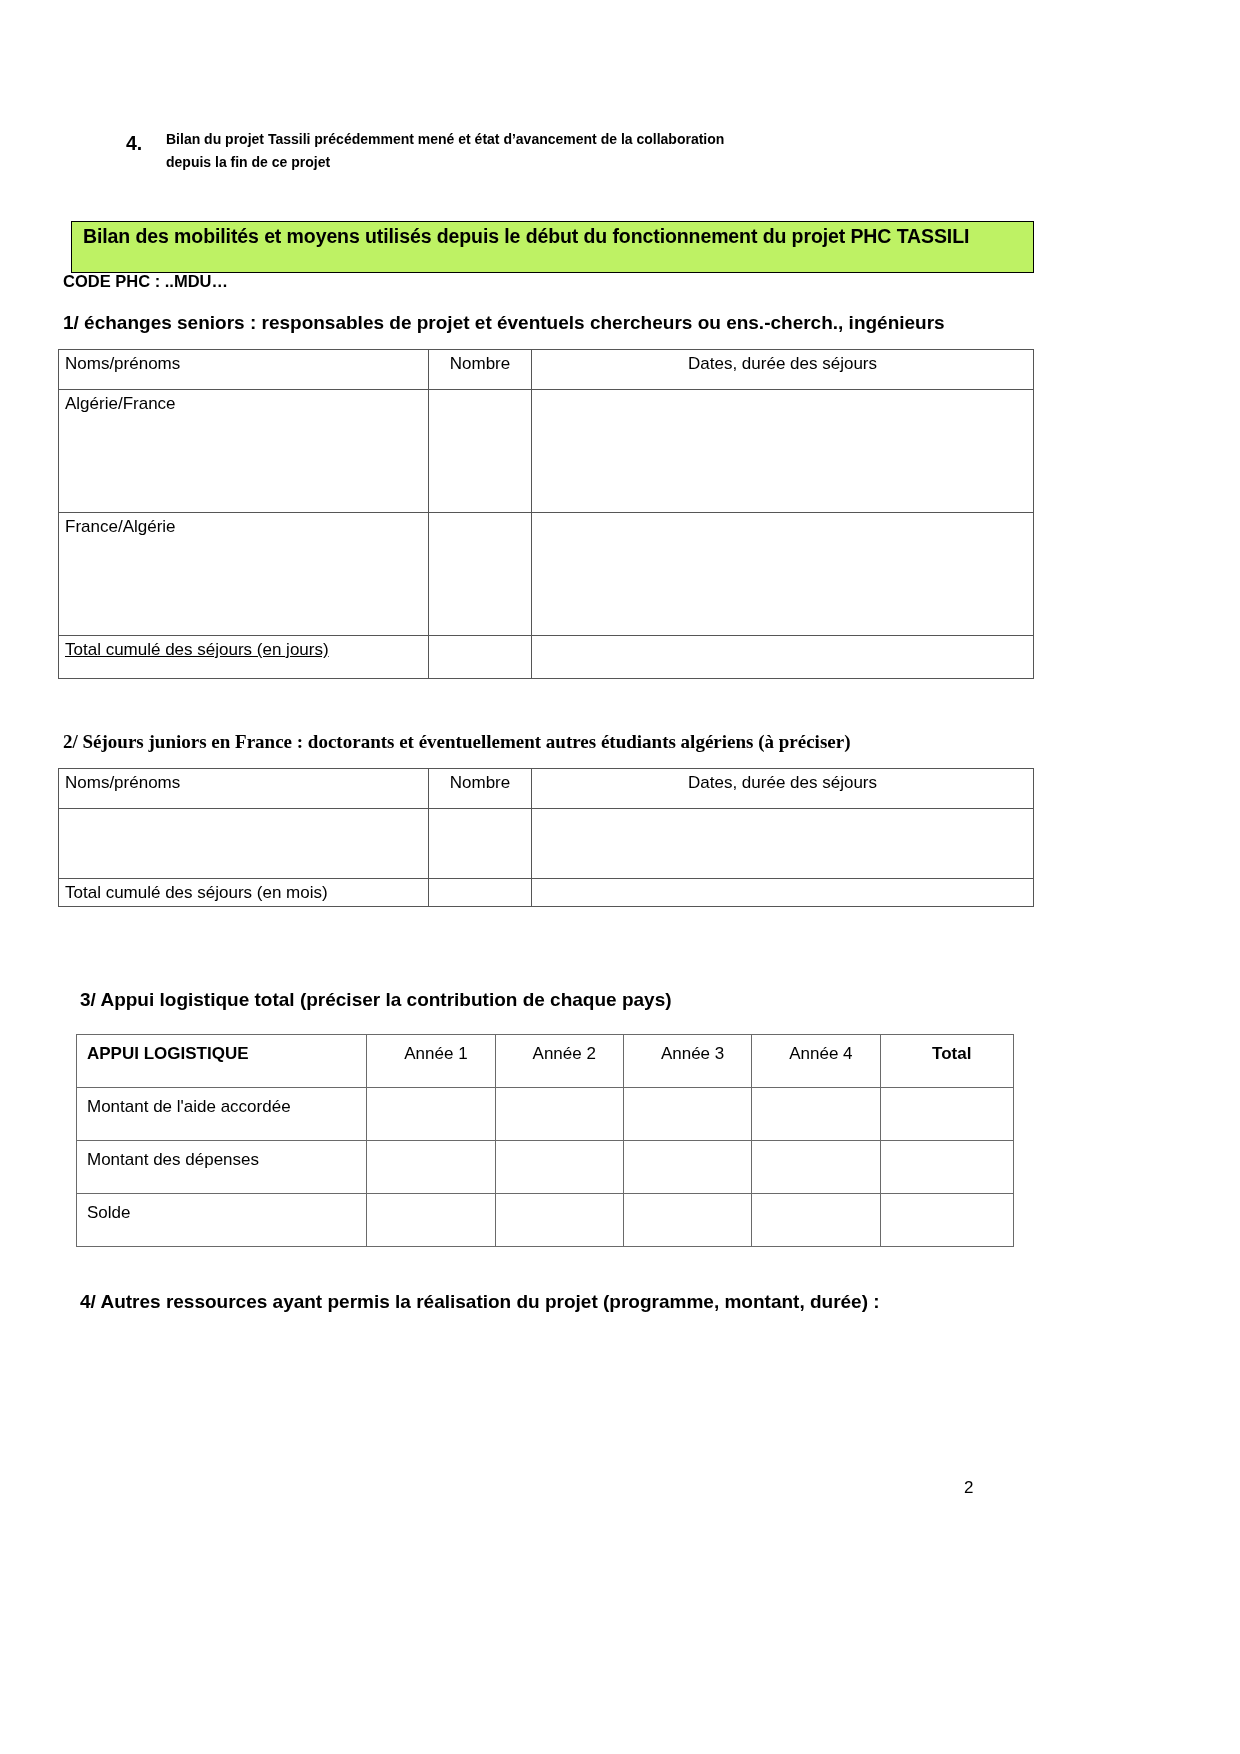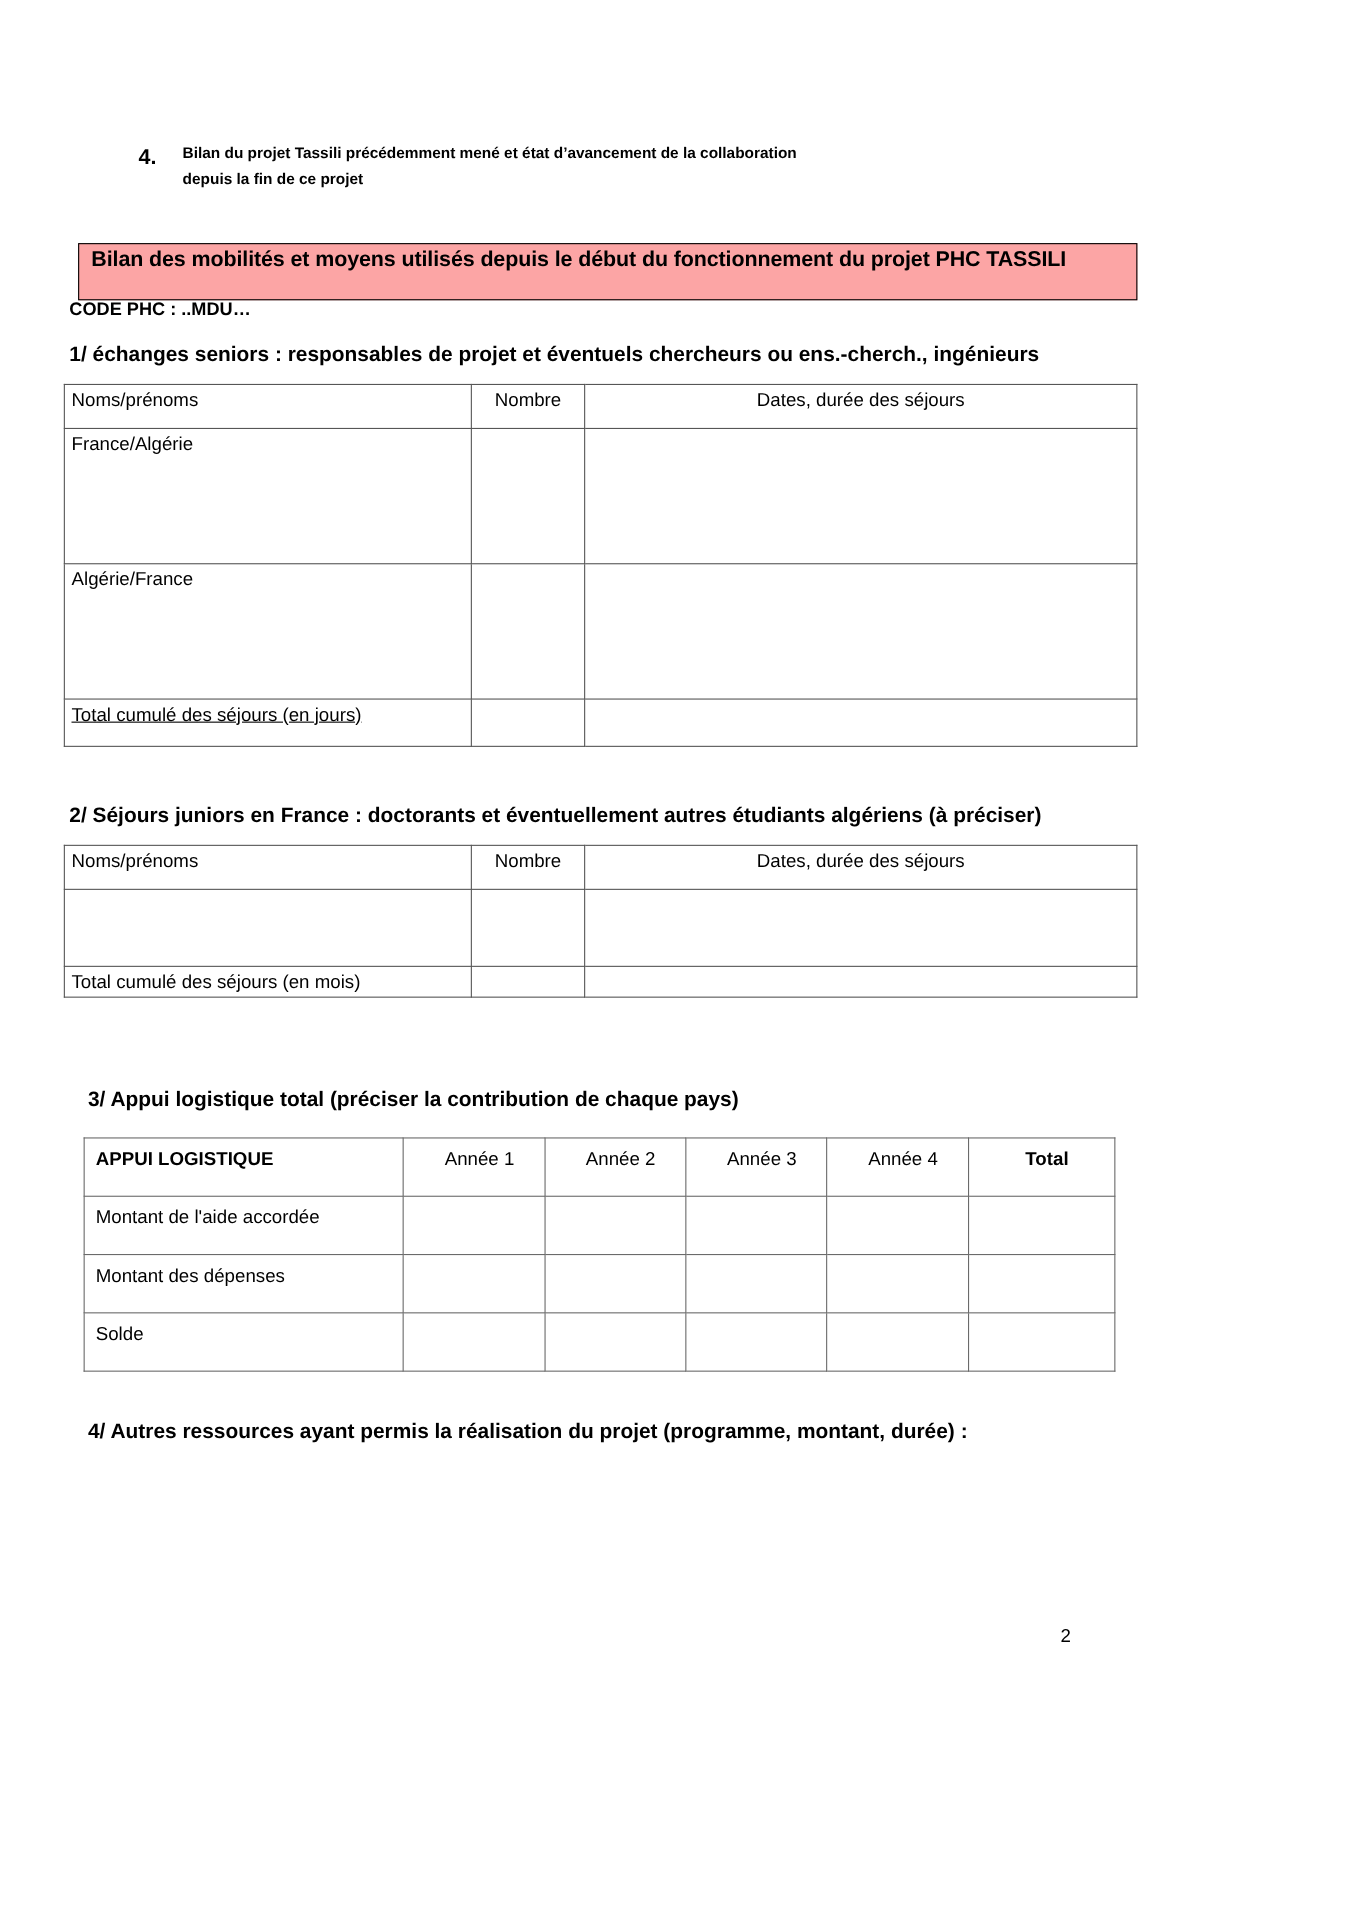--- a/index.html
+++ b/index.html
@@ -57,21 +57,21 @@
     display: block;
   }
 
   
   .titlebar {
     position: absolute;
     left: 71px;
     top: 221px;
     width: 963px;
     height: 52px;
-    background: #fca5a5;
+    background: #bef264;
     border: 1.6px solid #000000;
     box-sizing: border-box;
   }
   .titlebar-text {
     position: absolute;
     left: 11px;
     top: 3px;
     font-size: 19.5px;
     font-weight: bold;
     white-space: nowrap;
@@ -88,21 +88,21 @@
   }
 
   
   .sec-label {
     position: absolute;
     font-size: 19px;
     font-weight: bold;
     white-space: nowrap;
   }
   #sec1-label { left: 63px; top: 312px; }
-  #sec2-label { left: 63px; top: 731px; }
+  #sec2-label { left: 63px; top: 731px; font-family: Liberation Serif, serif; }
   #sec3-label { left: 80px; top: 989px; }
   #sec4-label { left: 80px; top: 1291px; }
 
   
   table.doc {
     position: absolute;
     border-collapse: collapse;
     table-layout: fixed;
     font-size: 17px;
     font-weight: normal;
@@ -198,26 +198,26 @@
     <div class="sec-label" id="sec1-label">1/ échanges seniors : responsables de projet et éventuels chercheurs ou ens.-cherch., ingénieurs</div>
 
     <table class="doc" id="table1">
       <tbody>
           <tr class="r-head">
         <td class="col-a">Noms/prénoms</td>
         <td class="col-b c-center">Nombre</td>
         <td class="col-c c-center">Dates, durée des séjours</td>
       </tr>
       <tr class="r-tall">
+        <td class="col-a">Algérie/France</td>
+        <td class="col-b"></td>
+        <td class="col-c"></td>
+      </tr>
+      <tr class="r-tall">
         <td class="col-a">France/Algérie</td>
-        <td class="col-b"></td>
-        <td class="col-c"></td>
-      </tr>
-      <tr class="r-tall">
-        <td class="col-a">Algérie/France</td>
         <td class="col-b"></td>
         <td class="col-c"></td>
       </tr>
       <tr class="r-total">
         <td class="col-a">Total cumulé des séjours (en jours)</td>
         <td class="col-b"></td>
         <td class="col-c"></td>
       </tr>
     </tbody>
       </table>

